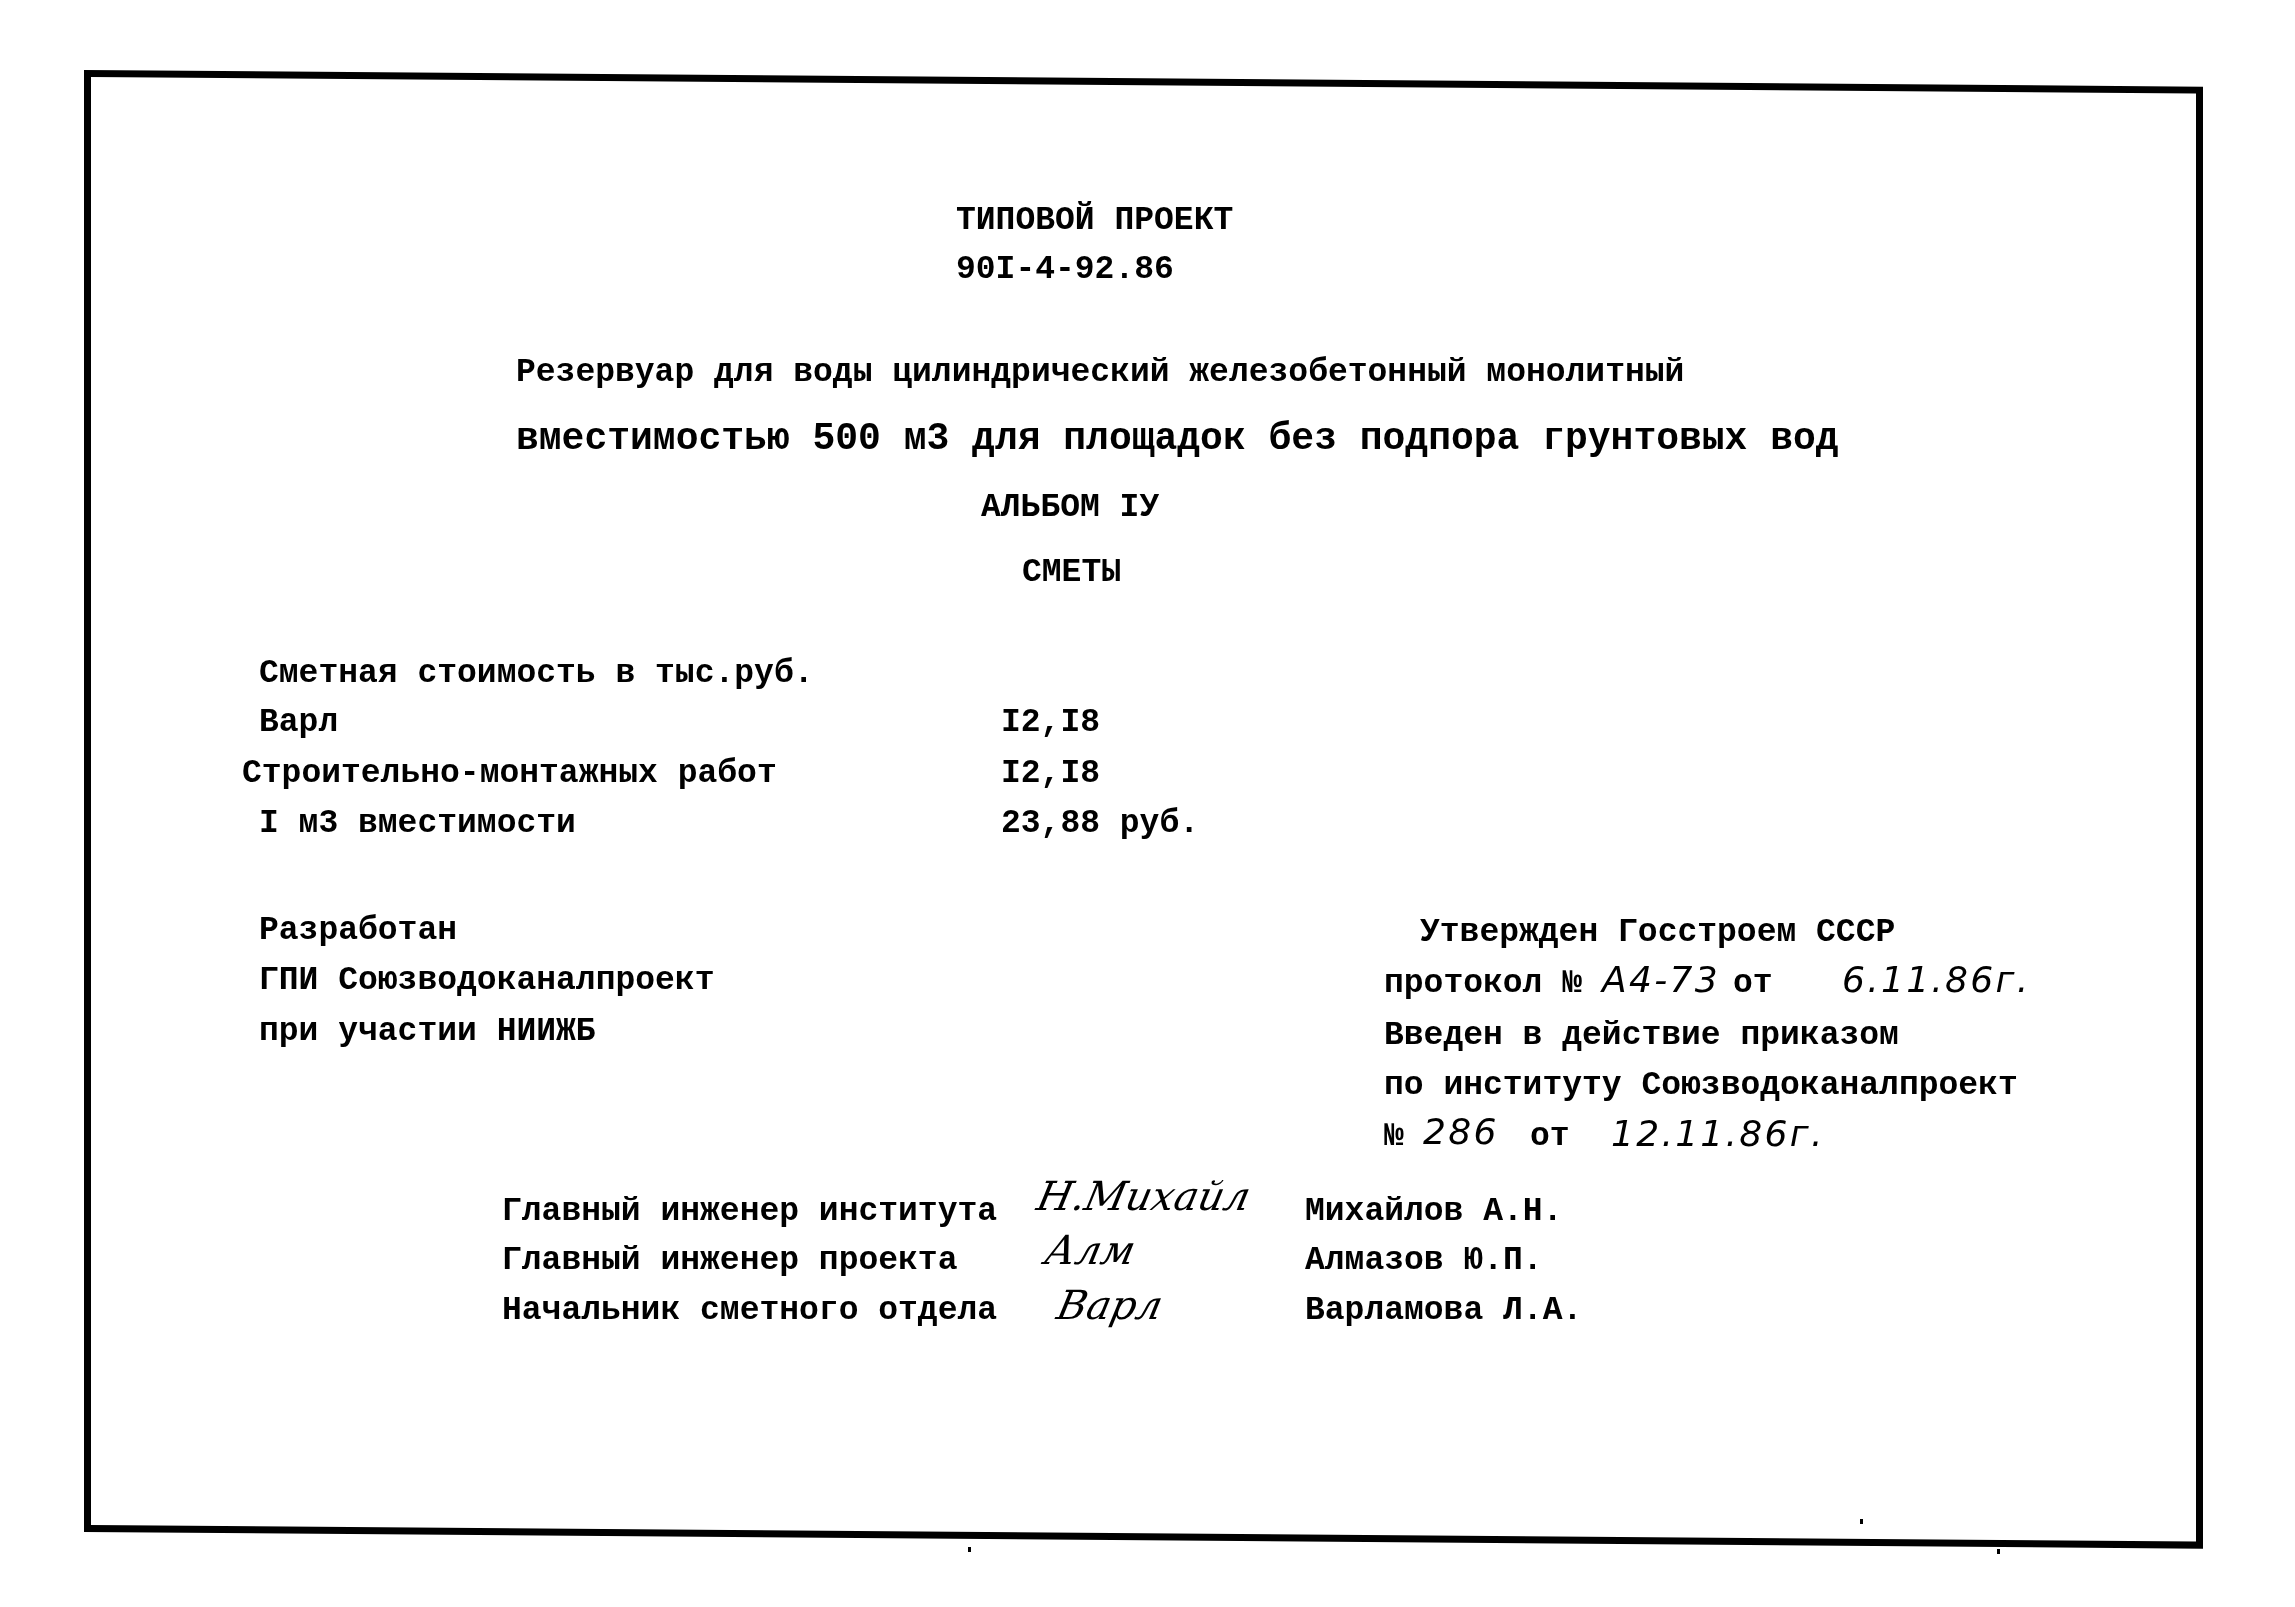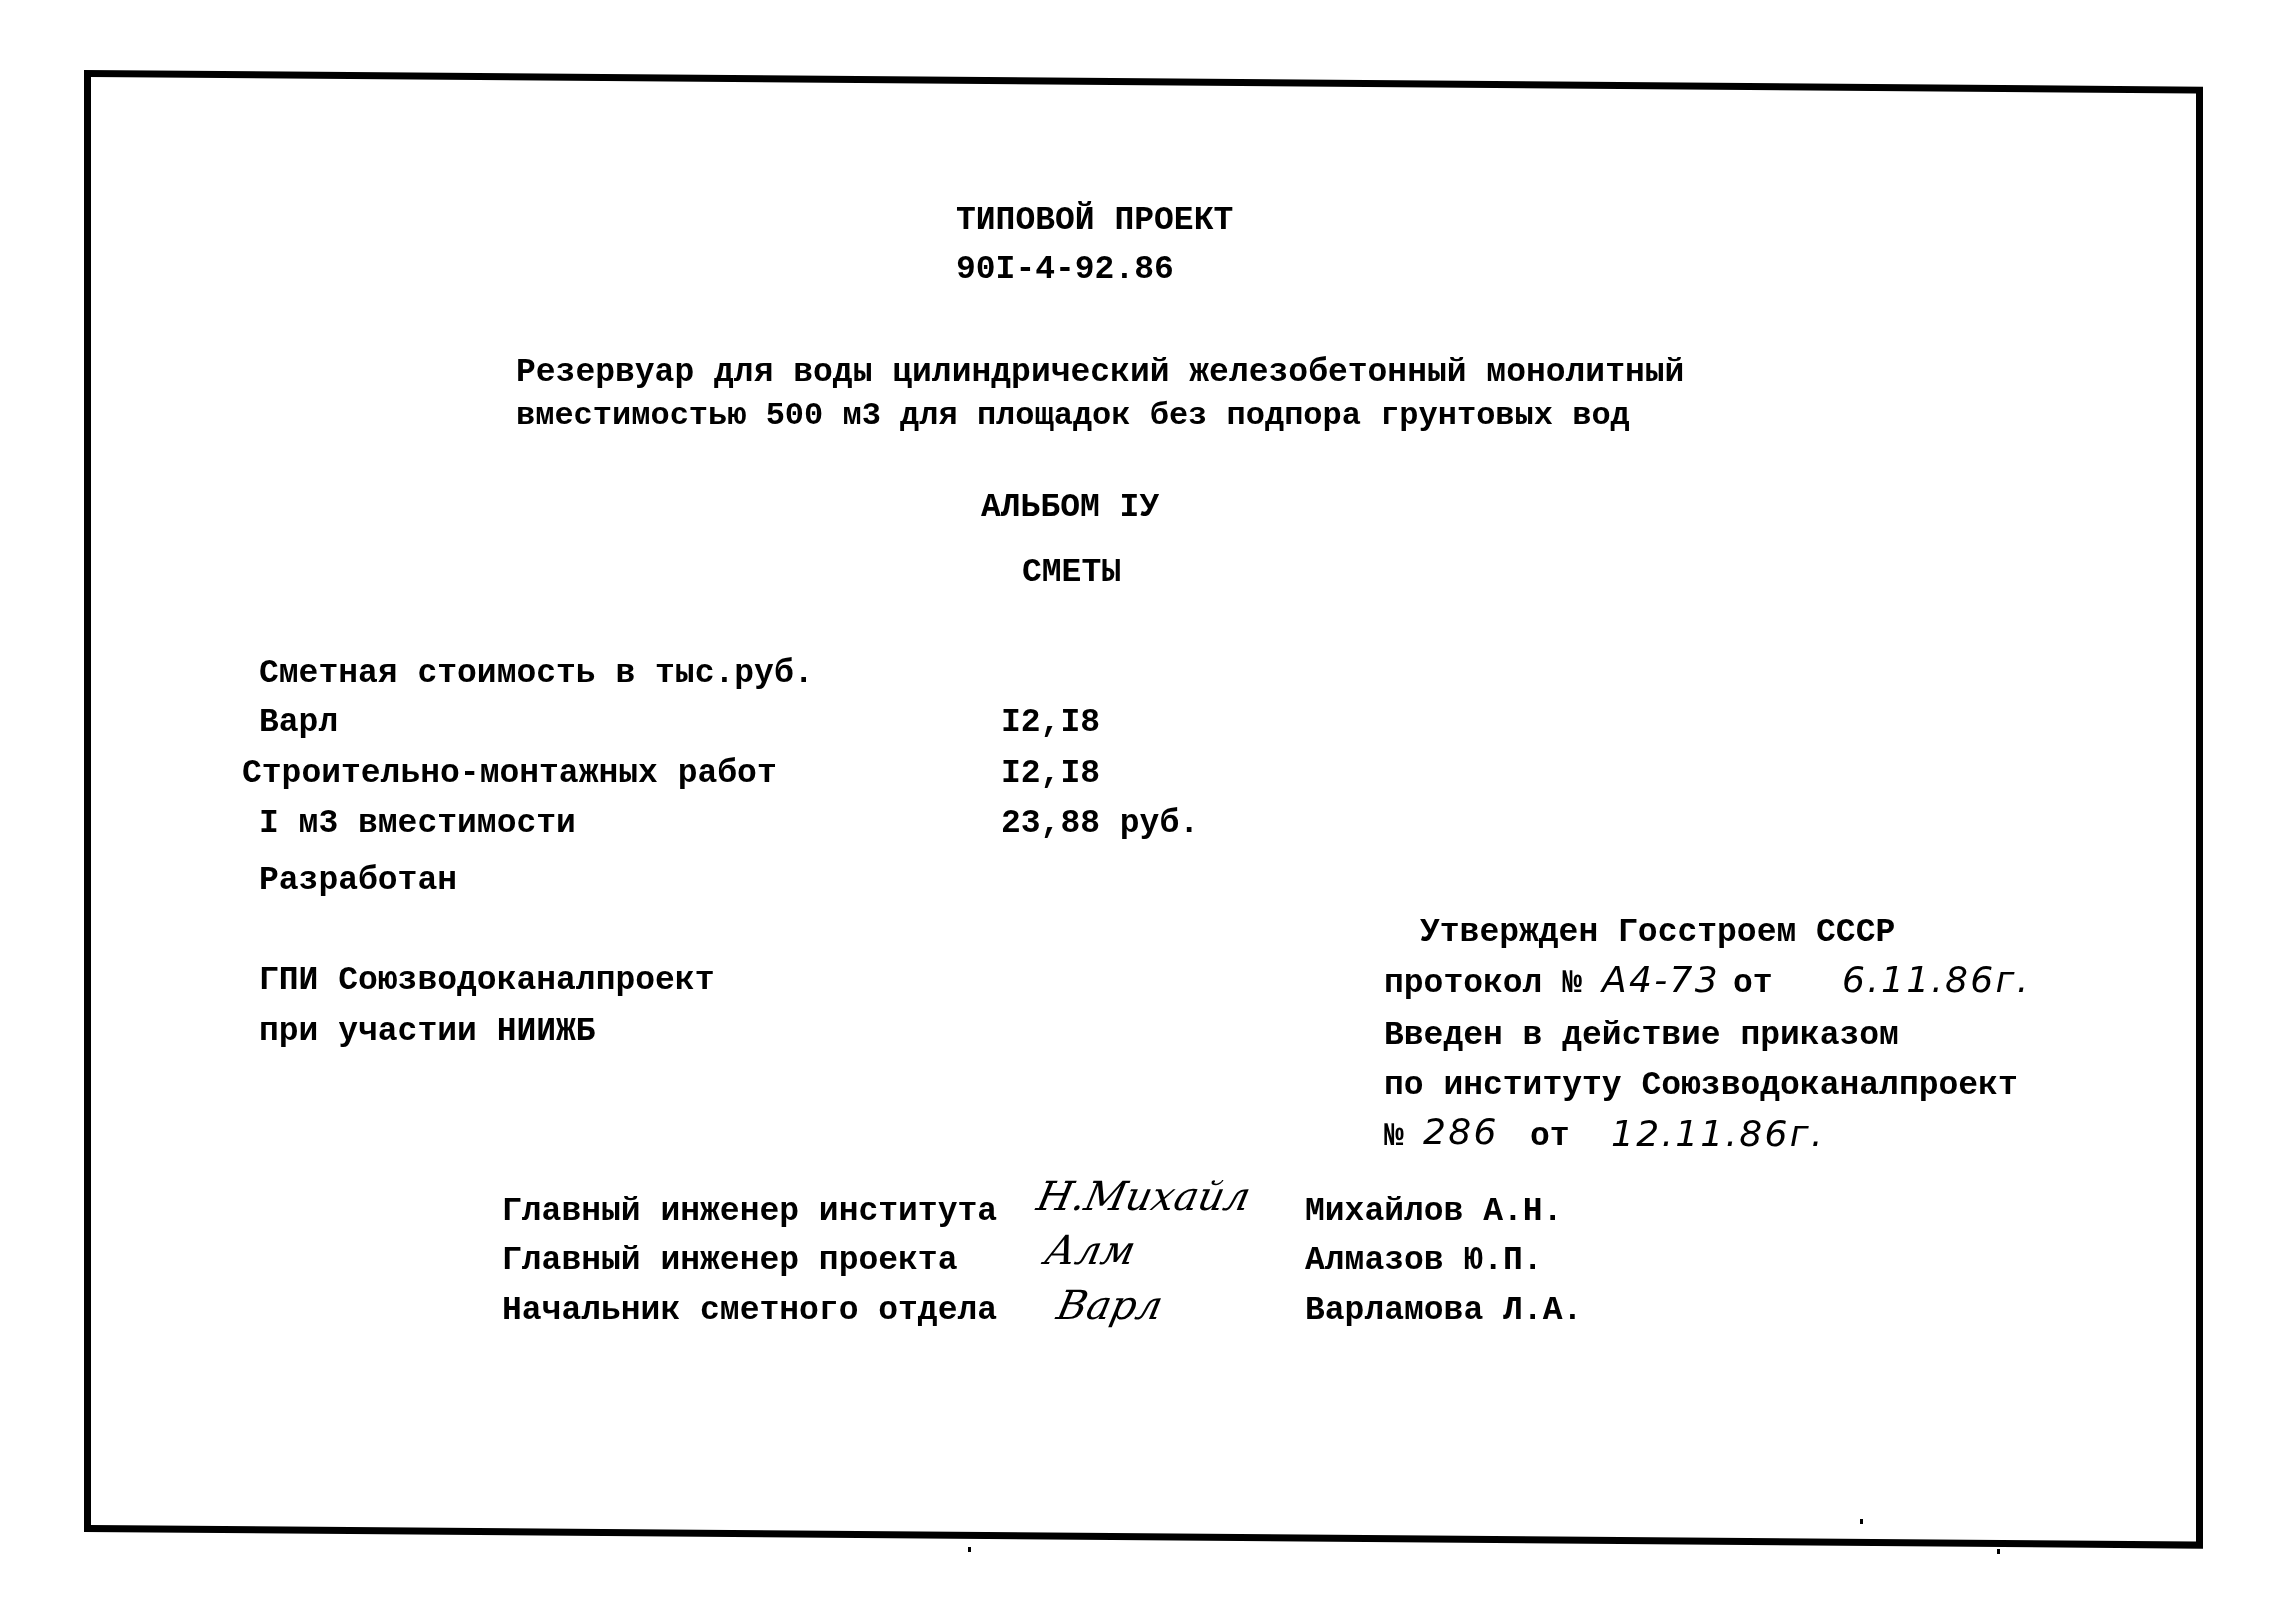--- a/index.html
+++ b/index.html
@@ -59,41 +59,41 @@
   </style>
 </head>
 <body>
 
 <div class="frame"></div>
 
 <div class="line" style="left:956px; top:204px;">ТИПОВОЙ ПРОЕКТ</div>
 <div class="line" style="left:956px; top:253px;">90I-4-92.86</div>
 
 <div class="line" style="left:516px; top:356px; font-size:33px;">Резервуар для воды цилиндрический железобетонный монолитный</div>
-<div class="line" style="left:516px; top:399px; font-size:32px;">вместимостью 500 м3 для площадок без подпора грунтовых вод</div>
+<div class="line" style="left:516px; top:422px; font-size:38px;">вместимостью 500 м3 для площадок без подпора грунтовых вод</div>
 
 <div class="line" style="left:981px; top:491px;">АЛЬБОМ IУ</div>
 <div class="line" style="left:1022px; top:556px;">СМЕТЫ</div>
 
 <div class="line" style="left:259px; top:657px;">Сметная стоимость в тыс.руб.</div>
 
 <div>
   <div class="line" style="left:259px; top:706px;">Варл</div>
   <div class="line" style="left:1001px; top:706px;">I2,I8</div>
 </div>
 <div>
   <div class="line" style="left:242px; top:757px;">Строительно-монтажных работ</div>
   <div class="line" style="left:1001px; top:757px;">I2,I8</div>
 </div>
 <div>
   <div class="line" style="left:259px; top:807px;">I м3 вместимости</div>
   <div class="line" style="left:1001px; top:807px;">23,88 руб.</div>
 </div>
 
-<div class="line" style="left:259px; top:864px;">Разработан</div>
+<div class="line" style="left:259px; top:914px;">Разработан</div>
 <div class="line" style="left:259px; top:964px;">ГПИ Союзводоканалпроект</div>
 <div class="line" style="left:259px; top:1015px;">при участии НИИЖБ</div>
 
 <div class="line" style="left:1384px; top:916px;margin-left:36px;">Утвержден Госстроем СССР</div>
 
 <div>
   <div class="line" style="left:1384px; top:967px;">протокол №</div>
   <div class="line hand" style="left:1602px; top:963px;">А4-73</div>
   <div class="line" style="left:1733px; top:967px;">от</div>
   <div class="line hand" style="left:1802px; top:963px;margin-left:40px;">6.11.86г.</div>

